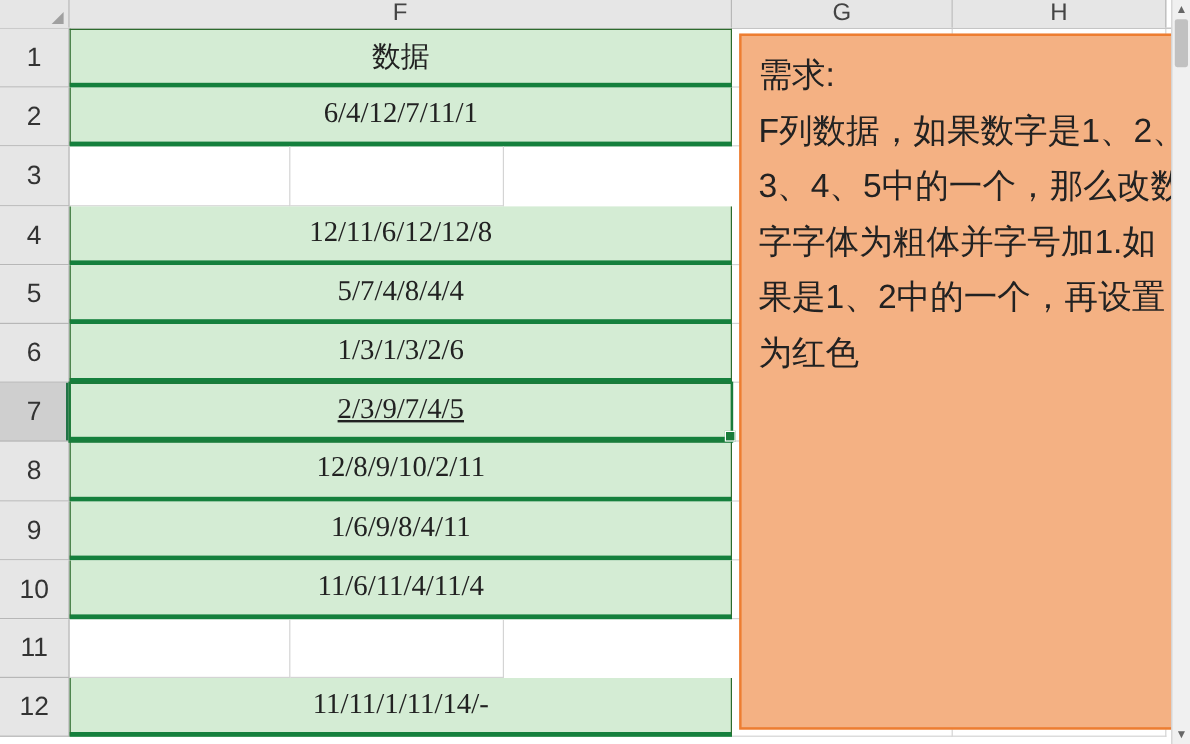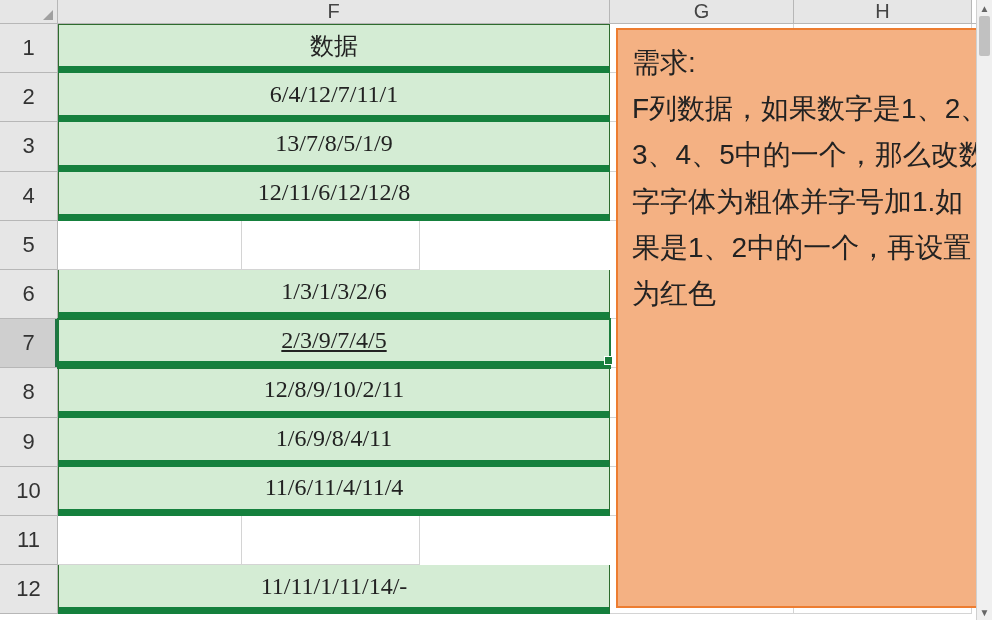--- a/index.html
+++ b/index.html
@@ -71,21 +71,21 @@
   .row-head.sel::after{
     content:"";
     position:absolute;
     right:0;top:0;bottom:0;width:2px;
     background:#217346;
   }
   .cell-F {
     width:552px;
     background:#d4ecd4;
     border-right:1px solid #2d6b2d;
-    border-bottom:7px solid #15803d;
+    border-bottom:4px solid #15803d;
     border-left:1px solid #2d6b2d;
     font-size:24px;
     font-family: "Times New Roman", SimSun, serif;
     color:#222;
     display:flex;
     align-items:center;
     justify-content:center;
   }
   .row:first-child .cell-F { border-top:1px solid #2d6b2d; }
   .cell-F.active {
@@ -170,34 +170,34 @@
 
     <div class="row">
       <div class="row-head">2</div>
       <div class="cell-F">6/4/12/7/11/1</div>
       <div class="cell-G"></div>
       <div class="cell-H"></div>
     </div>
 
     <div class="row">
       <div class="row-head">3</div>
-      <div class="cell-F">13/7/8/5/1/9</div>
       <div class="cell-G"></div>
       <div class="cell-H"></div>
     </div>
 
     <div class="row">
       <div class="row-head">4</div>
       <div class="cell-F">12/11/6/12/12/8</div>
       <div class="cell-G"></div>
       <div class="cell-H"></div>
     </div>
 
     <div class="row">
       <div class="row-head">5</div>
+      <div class="cell-F">5/7/4/8/4/4</div>
       <div class="cell-G"></div>
       <div class="cell-H"></div>
     </div>
 
     <div class="row">
       <div class="row-head">6</div>
       <div class="cell-F">1/3/1/3/2/6</div>
       <div class="cell-G"></div>
       <div class="cell-H"></div>
     </div>

